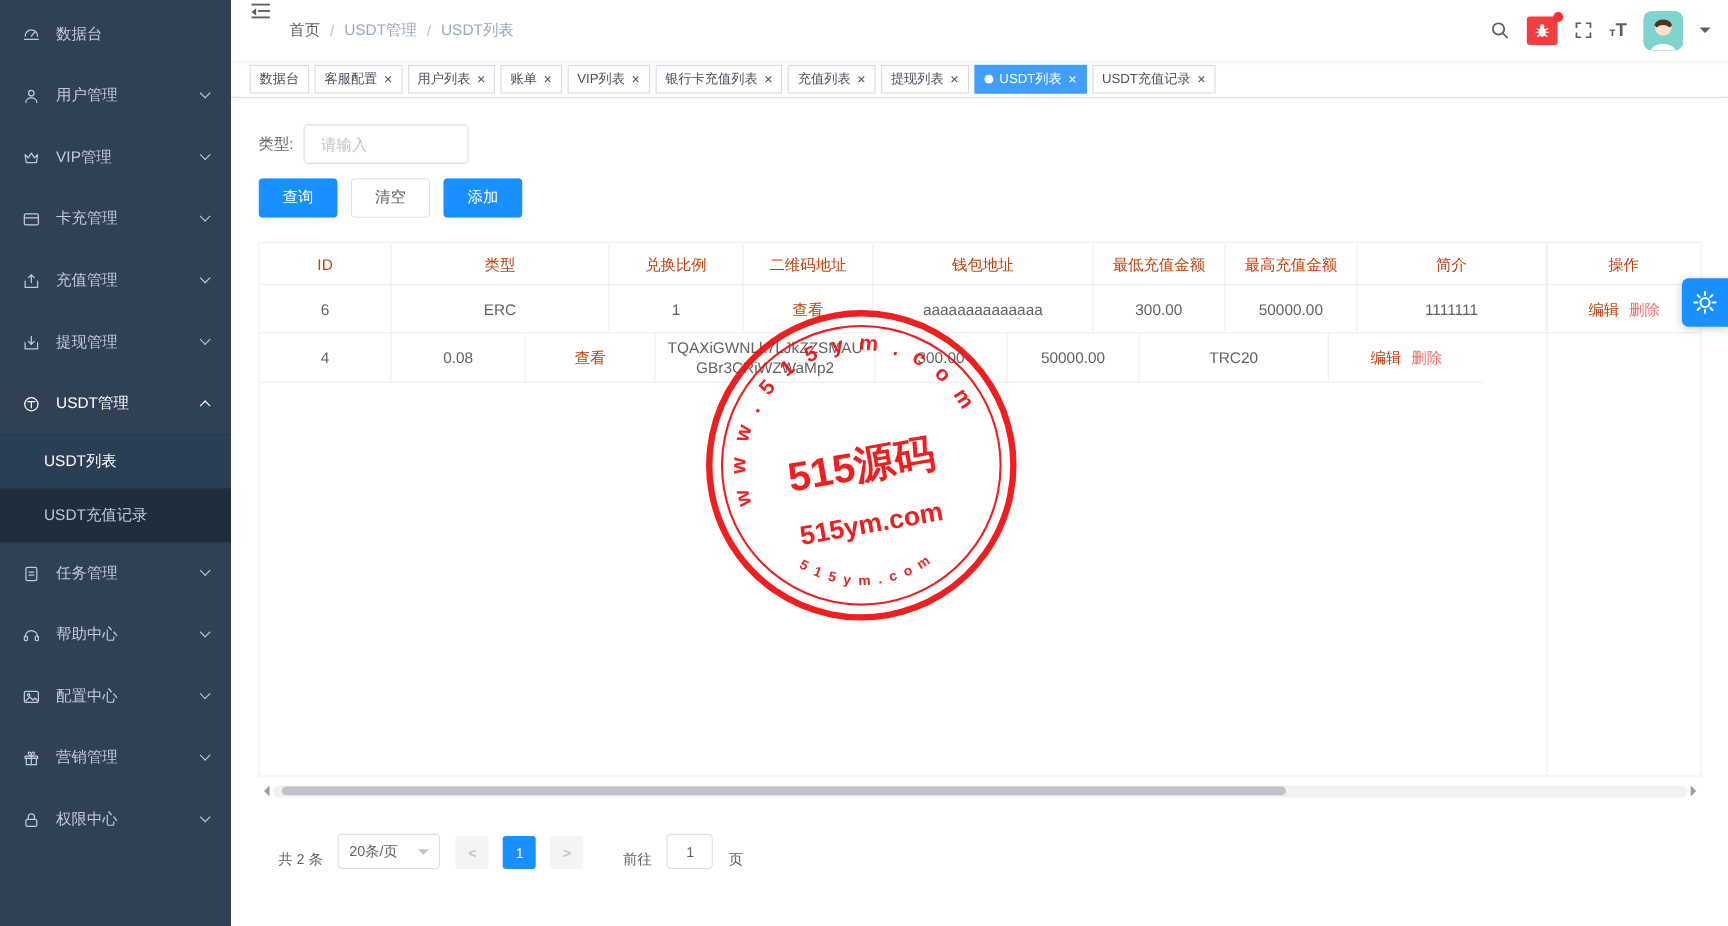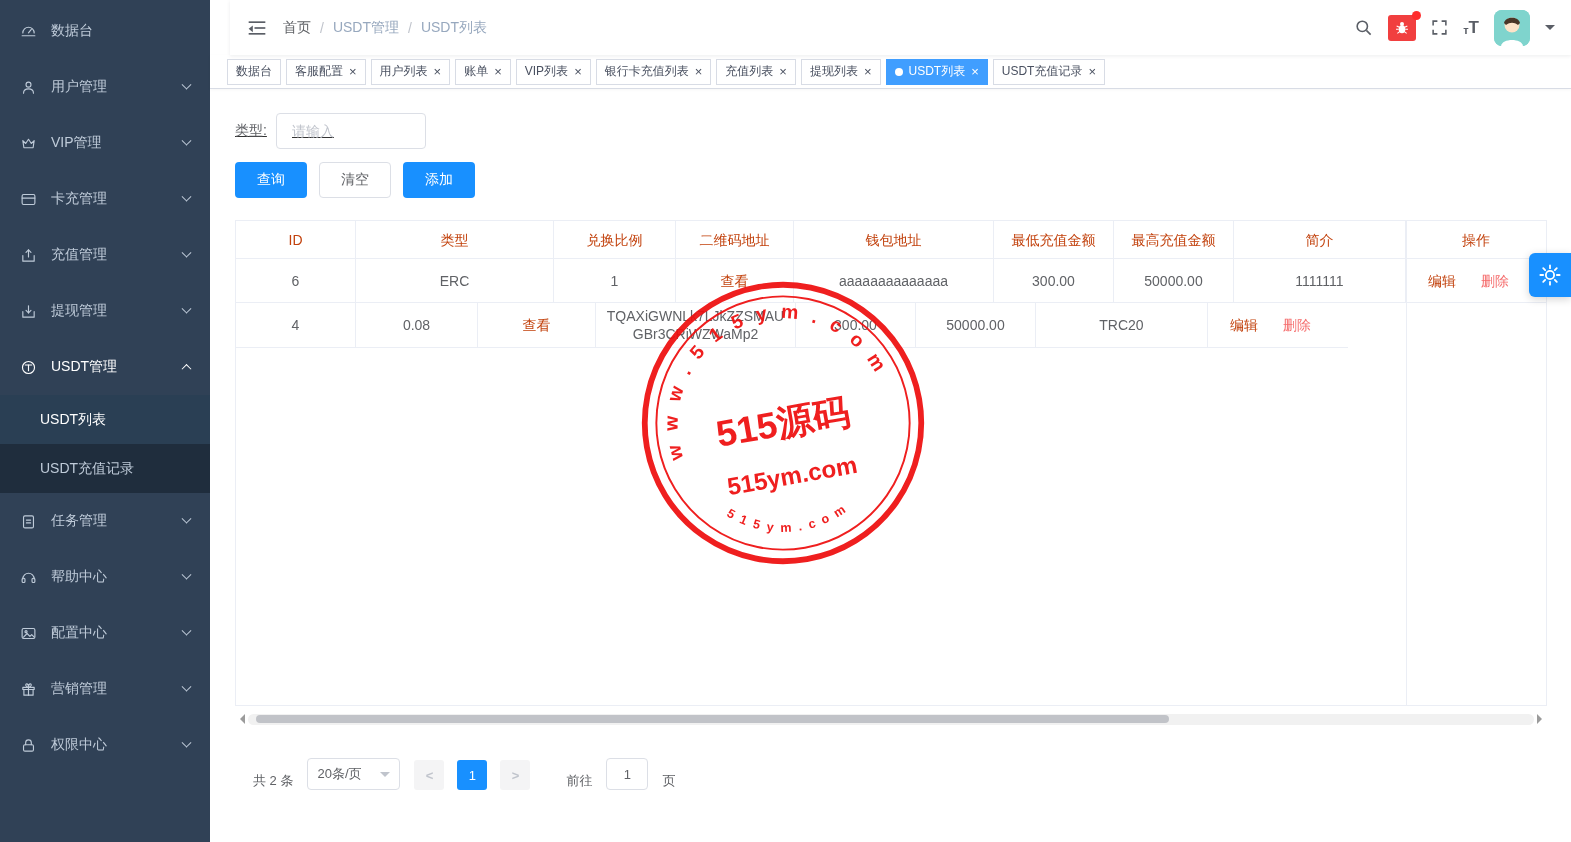--- a/index.html
+++ b/index.html
@@ -16,22 +16,22 @@
   .chev { width:7px; height:7px; border-right:1.5px solid currentColor; border-bottom:1.5px solid currentColor;
     transform:rotate(45deg) translate(-2px,-2px); margin-left:8px; }
   .chev-up { transform:rotate(-135deg) translate(-1px,-1px); }
   .sb-sub { background:#1f2d3d; }
   .sb-child { height:49px; display:flex; align-items:center; padding-left:40px; color:#bfcbd9; cursor:pointer; }
   .sb-child-active { background:#2a3f54; color:#fff; }
 
   
   .main { flex:1; position:relative; display:flex; flex-direction:column; background:#fff; }
 
-  .navbar { height:55px; flex:none; display:flex; align-items:center; padding:0 16px 0 17px;
-    background:#fff; box-shadow:0 1px 4px rgba(0,21,41,.08); position:relative; z-index:5;margin-left:20px; }
+  .navbar { height:55px; flex:none; display:flex; padding:0 16px 0 17px;
+    background:#fff; box-shadow:0 1px 4px rgba(0,21,41,.08); position:relative; z-index:5; }
   .hamburger { display:flex; margin-right:16px; cursor:pointer; }
   .breadcrumb { display:flex; align-items:center; gap:9px; font-size:14px; }
   .bc-item { color:#97a8be; }
   .bc-first { color:#606266; }
   .bc-sep { color:#c0c4cc; }
   .navbar-right { margin-left:auto; display:flex; align-items:center; gap:15px; }
   .nav-icon { display:flex; align-items:center; cursor:pointer; }
   .errlog { position:relative; width:28px; height:26px; border-radius:3px; background:#f13f3f;
     display:flex; align-items:center; justify-content:center; cursor:pointer; }
   .errdot { position:absolute; top:-4px; right:-5px; width:9px; height:9px; border-radius:50%; background:#ff2d2d; }
@@ -46,40 +46,40 @@
   .tags-bar { height:34px; flex:none; display:flex; align-items:center; gap:5px; padding-left:17px;
     background:#fff; border-bottom:1px solid #d8dce5; box-shadow:0 1px 3px 0 rgba(0,0,0,.04); position:relative; z-index:4; }
   .tag { height:26px; display:inline-flex; align-items:center; padding:0 8px; border:1px solid #d8dce5;
     background:#fff; color:#495060; font-size:12px; cursor:pointer; white-space:nowrap; }
   .tag.active { background:#409eff; border-color:#409eff; color:#fff; }
   .tag.active::before { content:''; width:8px; height:8px; border-radius:50%; background:#fff; margin-right:6px; }
   .tag-close { margin-left:6px; font-size:13px; line-height:1; }
 
   
   .content { flex:1; padding:24px 0 0 25px; position:relative; }
-  .filter-row { display:flex; align-items:center; margin-bottom:13px;text-decoration:underline; }
+  .filter-row { display:flex; align-items:center; margin-bottom:13px; }
   .filter-label { color:#606266; margin-right:9px; }
   .text-input { width:150px; height:36px; border:1px solid #dcdfe6; border-radius:4px; padding:0 15px;
     font-size:14px; color:#606266; outline:none; }
   .text-input::placeholder { color:#c0c4cc; }
   .btn-row { display:flex; gap:12px; margin-bottom:22px; }
   .btn { height:36px; padding:0 21px; border-radius:4px; font-size:14px; cursor:pointer;
     border:1px solid transparent; font-family:inherit; }
   .btn-primary { background:#1890ff; color:#fff; }
   .btn-plain { background:#fff; border-color:#dcdfe6; color:#606266; }
 
   .table-wrap { width:1312px; height:486px; border:1px solid #ebeef5; background:#fff; position:relative; color:#606266; }
   .t-row, .t-head { display:flex; }
   .t-cell { flex:0 0 auto; display:flex; align-items:center; justify-content:center; text-align:center;
     border-right:1px solid #ebeef5; border-bottom:1px solid #ebeef5; min-height:44px; padding:4px 10px; line-height:18px; }
   .t-head .t-cell { min-height:38px; font-weight:400; color:#c2410c; }
   .t-row .t-cell:last-child, .t-head .t-cell:last-child { border-right:none; }
   .wallet { display:block; word-break:break-all; max-width:100%; }
   .lnk { color:#c2410c; cursor:pointer; margin:0 5px; }
-  .lnk-danger { color:#f56c6c; cursor:pointer; margin:0 20px; }
+  .lnk-danger { color:#f56c6c; cursor:pointer; margin:0 4px; }
   .ghost-line { position:absolute; left:1170px; top:0; bottom:0; width:1px; background:#ebeef5; }
 
   .hscroll { width:1312px; height:14px; display:flex; align-items:center; gap:3px; margin-top:6px; }
   .hs-left { width:0; height:0; border:5px solid transparent; border-right-color:#9b9b9b; }
   .hs-right { width:0; height:0; border:5px solid transparent; border-left-color:#9b9b9b; }
   .hs-track { flex:1; height:11px; background:#f1f1f1; border-radius:6px; position:relative; }
   .hs-thumb { position:absolute; left:8px; top:1.5px; height:8px; width:71%; background:#c1c3c8; border-radius:4px; cursor:grab; }
 
   .pager { display:flex; align-items:flex-end; gap:14px; margin-top:32px; padding-left:18px; font-size:13px; color:#606266; }
   .size-select { width:93px; height:32px; border:1px solid #dcdfe6; border-radius:4px; display:flex;

